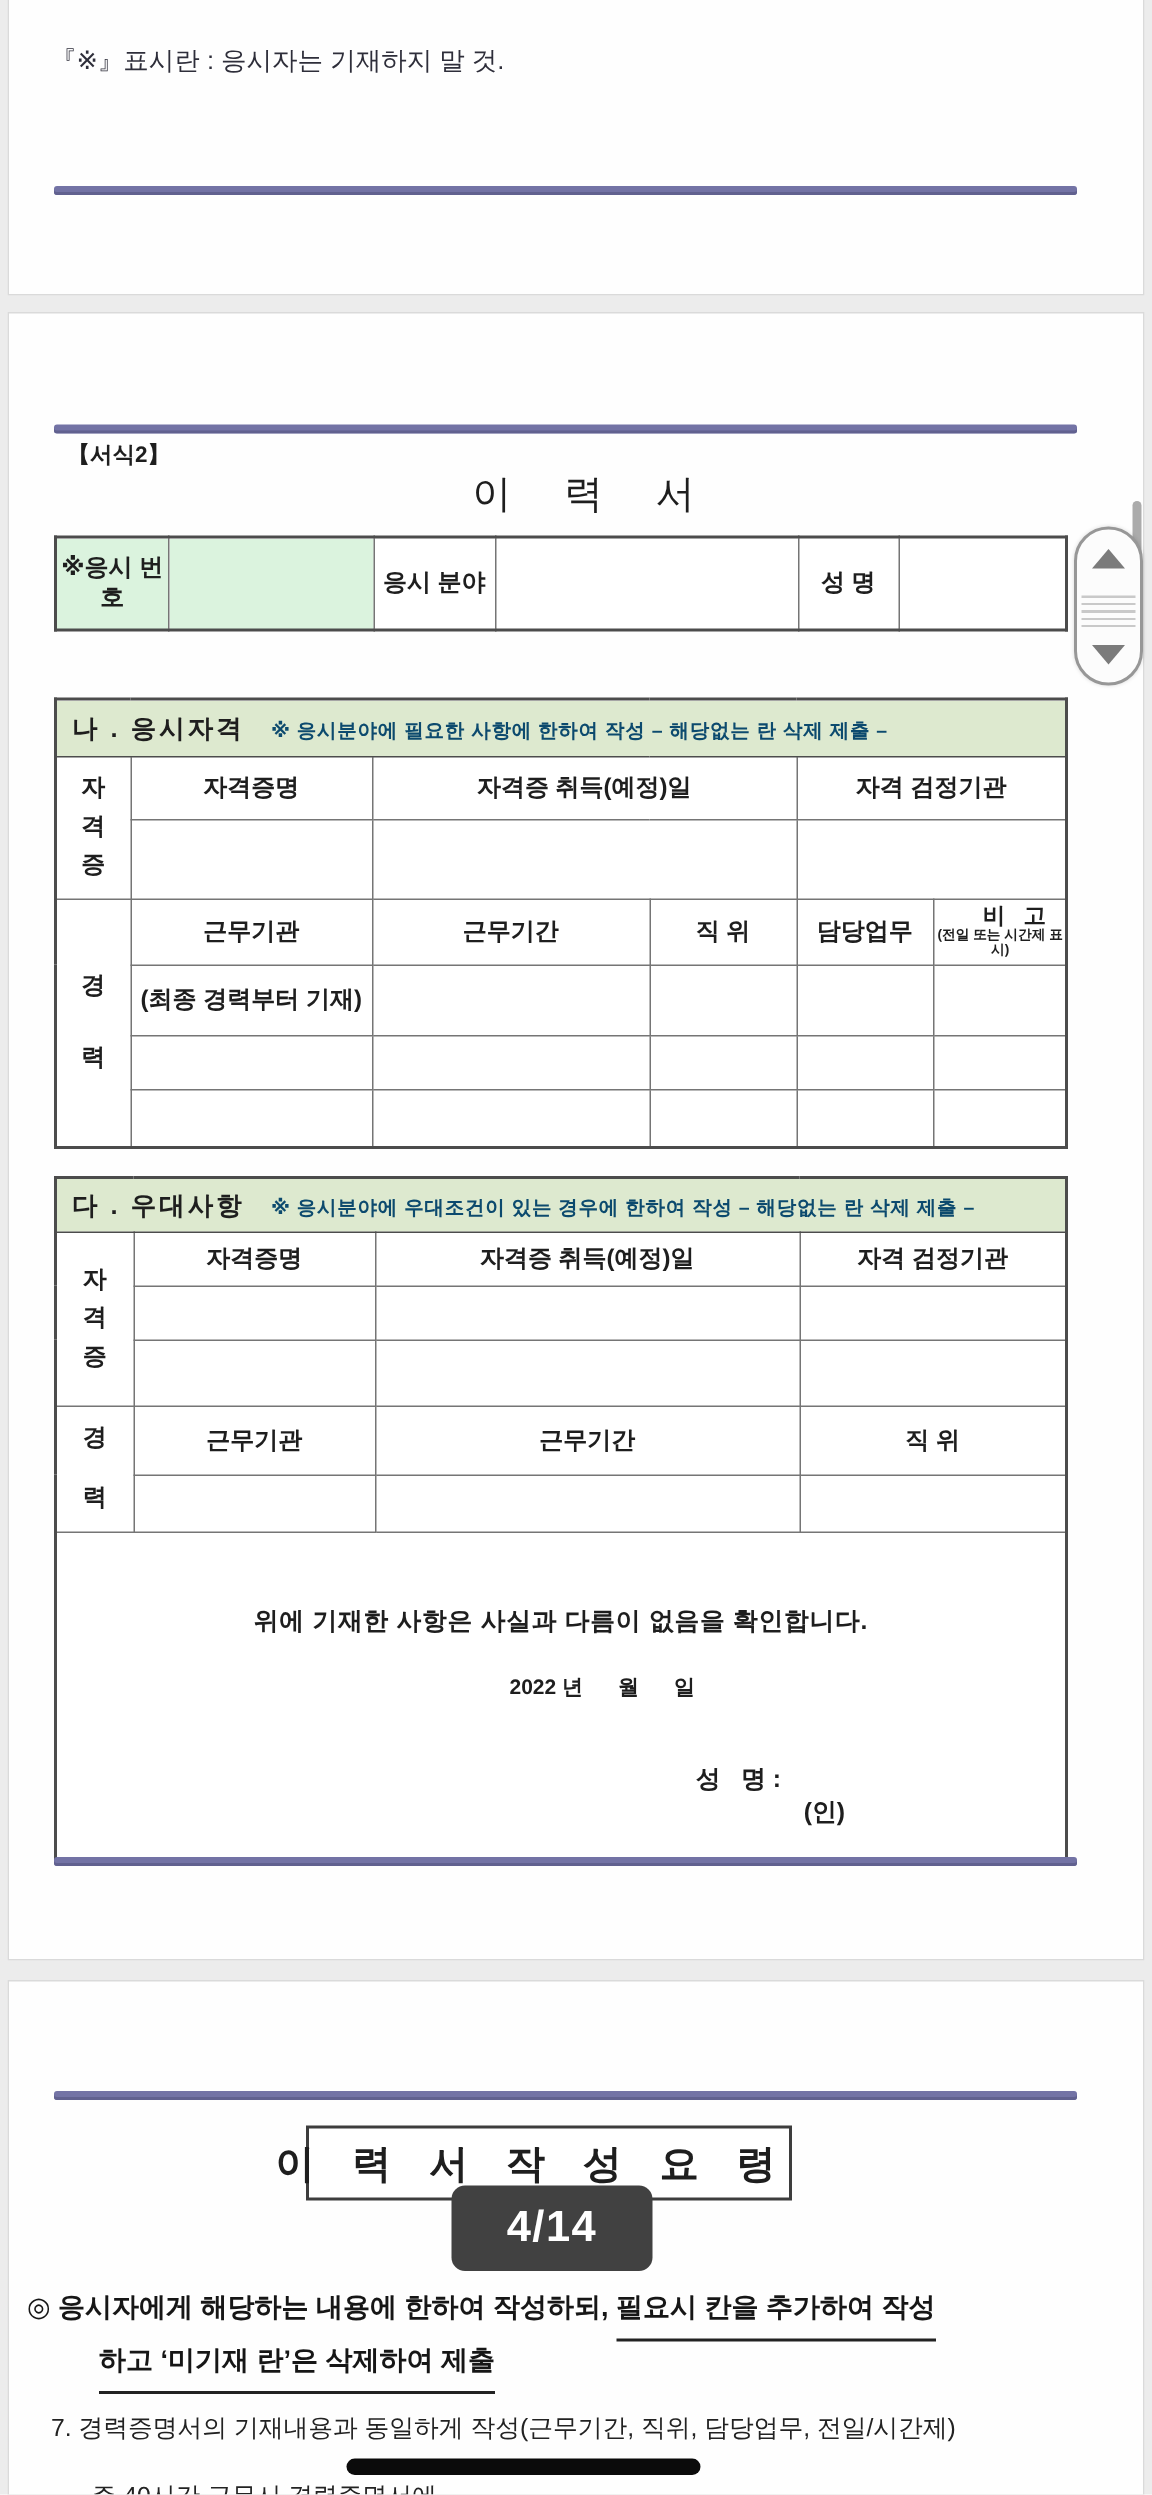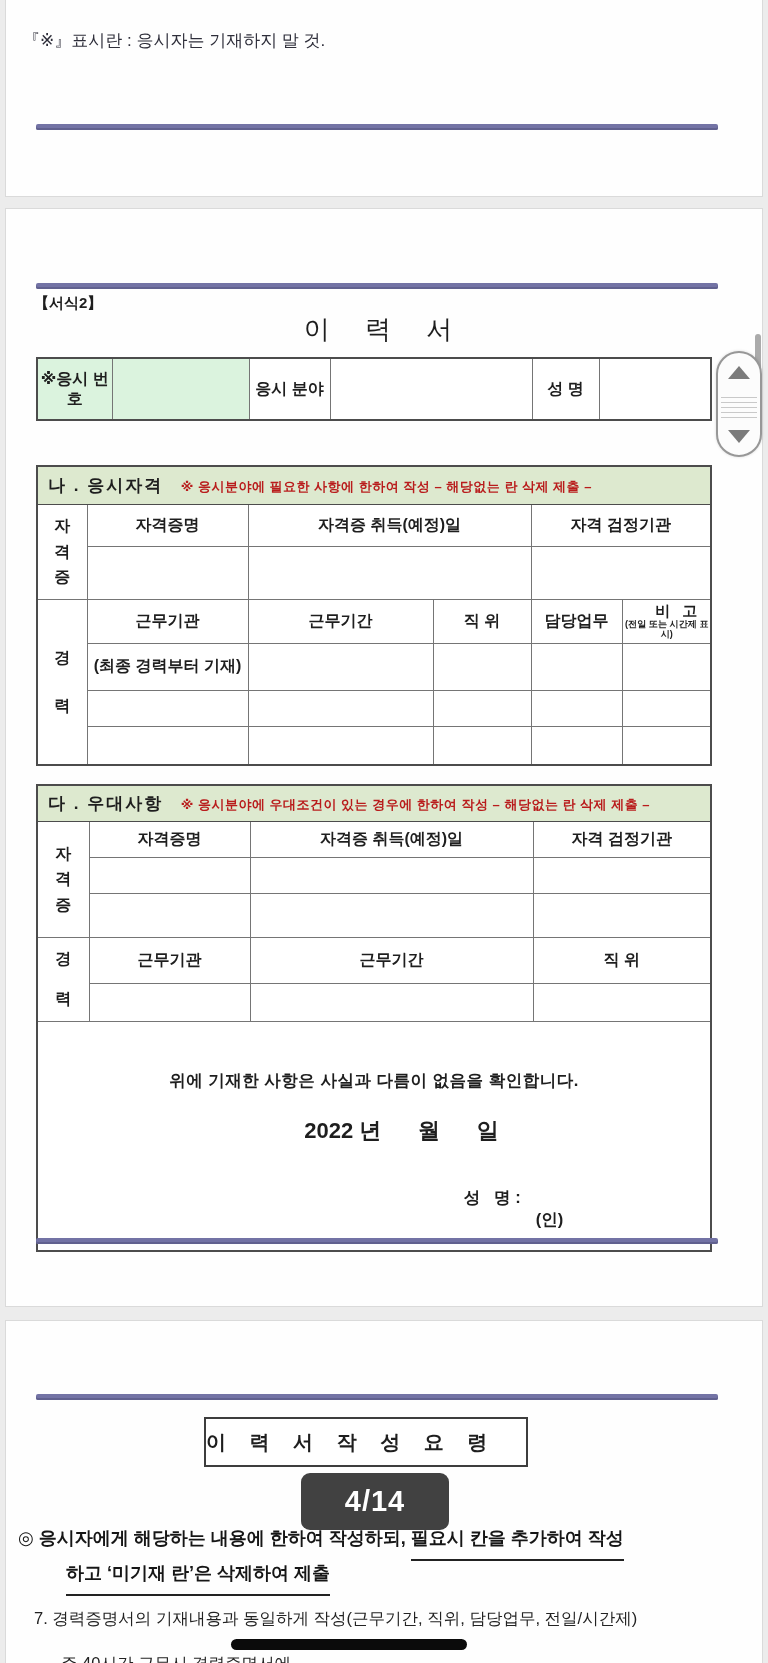--- a/index.html
+++ b/index.html
@@ -13,54 +13,54 @@
     position:absolute;left:5px;width:758px;background:#fefefe;
     border:1px solid #dadada;box-sizing:border-box;
   }
   #page1{top:-10px;height:207px;}
   #page2{top:208px;height:1099px;}
   #page3{top:1320px;height:344px;overflow:hidden;}
 
   .divider{position:absolute;height:6px;background:#7373a5;border-radius:2px;
            box-shadow:inset 0 -2px 0 #61618f;}
 
-  .abs{position:absolute;}
+  .abs{position:absolute;margin-left:11px;}
 
   
   .form-table{border-collapse:collapse;table-layout:fixed;position:absolute;
               border:2px solid #4c4c4c;background:#fff;}
   .form-table td{border:1px solid #757575;padding:0;text-align:center;
                  vertical-align:middle;font-weight:bold;font-size:16px;
                  box-sizing:border-box;color:#1e1e1e;overflow:hidden;}
   .sec-head td{background:#dde9cf;text-align:left;padding:5px 10px;
                border-bottom:1.5px solid #4c4c4c;}
   .sec-title{font-size:17px;font-weight:bold;letter-spacing:2px;}
-  .sec-note{color:#b91c1c;font-size:13px;font-weight:bold;margin-left:13px;letter-spacing:0.5px;}
+  .sec-note{color:#0c4a6e;font-size:13px;font-weight:bold;margin-left:13px;letter-spacing:0.5px;}
   .mint{background:#dbf3de;}
   .small2{font-size:14.5px;line-height:1.25;}
   .hint{color:#aeaeae;font-weight:normal;font-size:14px;text-align:left;padding-left:10px;}
   .vlabel span{display:inline-block;width:1.15em;word-break:break-all;
                line-height:1.6;font-size:16px;}
   .vspread span{line-height:3.0;}
   .vspread2 span{line-height:2.5;}
   .remark-head{line-height:1.05;}
   .remark-main{display:block;font-size:15px;letter-spacing:4px;padding-left:24px;}
   .remark-sub{display:block;font-size:9.5px;font-weight:bold;letter-spacing:0;transform:scale(.96);}
 
   
   .decl{vertical-align:top;}
   .decl .l1{margin-top:48px;text-align:center;font-size:16.5px;font-weight:bold;letter-spacing:0.5px;}
-  .decl .l2{margin-top:24px;text-align:center;font-size:22px;font-weight:bold;white-space:pre;padding-left:55px;}
+  .decl .l2{margin-top:24px;text-align:center;font-size:14px;font-weight:bold;white-space:pre;padding-left:55px;}
   .decl .l3{margin-top:22px;text-align:left;font-size:16.5px;font-weight:bold;white-space:pre;padding-left:380px;}
   .decl .seal{margin-left:72px;}
 
   
   .p3-titlebox{position:absolute;border:2px solid #3d3d3d;background:#fff;
-               display:flex;align-items:center;justify-content:flex-start;
-               font-size:20px;font-weight:bold;letter-spacing:9px;white-space:nowrap;}
+               display:flex;align-items:center;justify-content:flex-end;
+               font-size:26px;font-weight:bold;letter-spacing:9px;white-space:nowrap;}
   .badge{position:absolute;background:#414141;color:#fff;border-radius:9px;
          display:flex;align-items:center;justify-content:center;
          font-size:29px;font-weight:bold;z-index:6;letter-spacing:1px;}
   .guide{position:absolute;font-size:18px;font-weight:bold;color:#161616;white-space:nowrap;}
   .uline{border-bottom:2px solid #222;padding-bottom:11px;}
   .item-line{position:absolute;font-size:16.5px;color:#222;white-space:nowrap;}
   .blackbar{position:absolute;background:#0b0b0b;border-radius:6px;}
 
   
   .scroll-pill{position:absolute;left:716px;top:351px;width:46px;height:106px;
@@ -236,21 +236,21 @@
   <div class="divider" style="left:30px;top:1029px;width:682px;"></div>
 </div>
 
 <div class="page" id="page3">
   <div class="divider" style="left:30px;top:73px;width:682px;"></div>
 
   <div class="p3-titlebox" style="left:198px;top:96px;width:320px;height:46px;">
     <span>이 력 서 작 성 요 령</span>
   </div>
 
-  <div class="badge" style="left:295px;top:136px;width:148px;height:57px;margin-top:16px;">
+  <div class="badge" style="left:295px;top:136px;width:134px;height:57px;">
     <span>4/14</span>
   </div>
 
   <div class="guide" style="left:12px;top:205px;">
     <span>◎ </span><span>응시자에게 해당하는 내용에 한하여 작성하되, </span><span class="uline">필요시 칸을 추가하여 작성</span>
   </div>
   <div class="guide" style="left:60px;top:240px;">
     <span class="uline">하고 ‘미기재 란’은 삭제하여 제출</span>
   </div>
 

